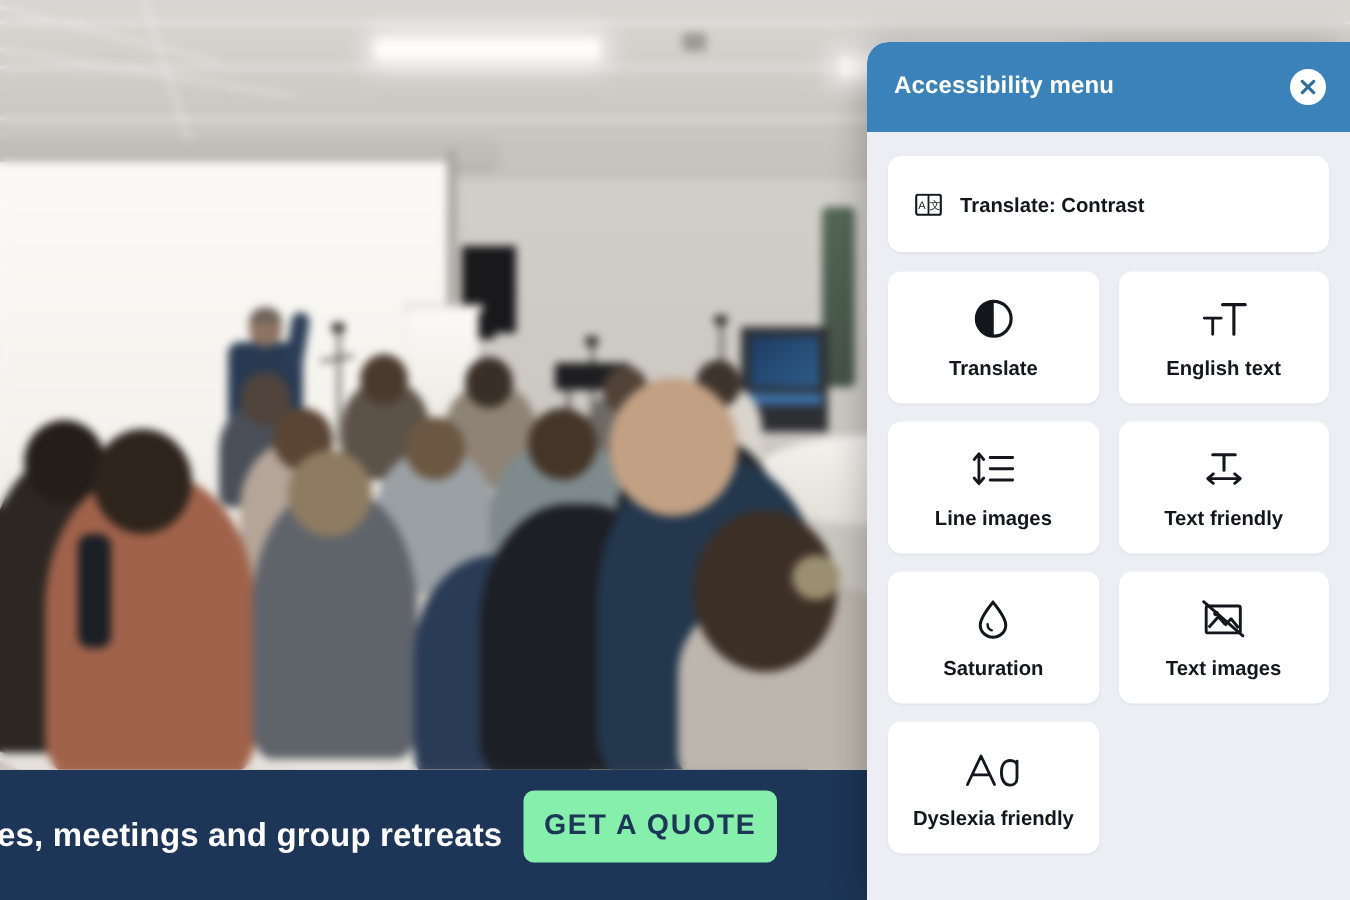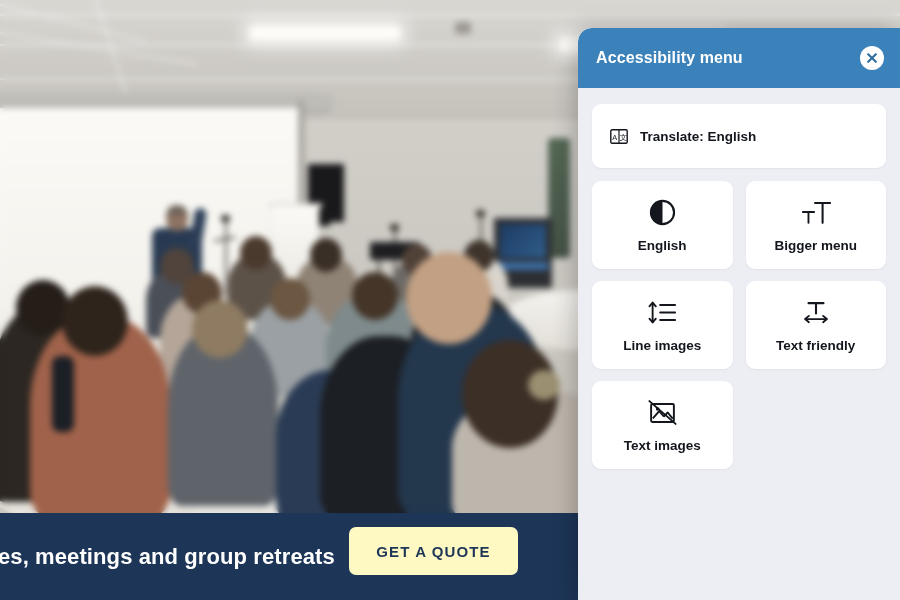--- a/index.html
+++ b/index.html
@@ -188,26 +188,26 @@
     font-weight: bold;
     letter-spacing: .1px;
     white-space: nowrap;
     margin-left: -2px;
     padding-left: 0;
   }
   #quote-button {
     position: absolute;
     left: 349px; top: 527px;
     width: 169px; height: 48px;
-    background: #fef9c3;
+    background: #86efac;
     border: none;
     border-radius: 7px;
     color: #1d3557;
     font-family: "Liberation Sans", sans-serif;
-    font-size: 15px;
+    font-size: 19px;
     font-weight: bold;
     letter-spacing: 1.1px;
     cursor: pointer;
   }
 
   
   #a11y-panel {
     position: absolute;
     left: 578px; top: 28px;
     width: 322px; height: 572px;
@@ -444,43 +444,43 @@
 
       <div id="translate-row">
         <span class="opt-icon">
           <svg width="18" height="15" viewBox="0 0 18 15" aria-hidden="true">
             <rect x="0.8" y="0.8" width="16.4" height="13.4" rx="1.2" fill="none" stroke="#13161c" stroke-width="1.4"></rect>
             <line x1="9" y1="0.8" x2="9" y2="14.2" stroke="#13161c" stroke-width="1.2"></line>
             <text x="4.6" y="10.6" font-family="'Liberation Sans', sans-serif" font-size="7.4" text-anchor="middle" fill="#13161c">A</text>
             <text x="13.4" y="10.6" font-family="'Liberation Sans', sans-serif" font-size="7.4" text-anchor="middle" fill="#13161c">文</text>
           </svg>
         </span>
-        <span id="translate-label">Translate: English</span>
+        <span id="translate-label">Translate: Contrast</span>
       </div>
 
       <div id="options-grid">
 
         <button class="opt-card">
           <span class="opt-icon">
             <svg width="27" height="27" viewBox="0 0 28 28" aria-hidden="true">
               <circle cx="14" cy="14" r="12" fill="none" stroke="#13161c" stroke-width="2.2"></circle>
               <path d="M14 2 A12 12 0 0 0 14 26 Z" fill="#13161c"></path>
             </svg>
           </span>
-          <span class="opt-label">English</span>
+          <span class="opt-label">Translate</span>
         </button>
 
         <button class="opt-card">
           <span class="opt-icon">
             <svg width="32" height="27" viewBox="0 0 34 28" aria-hidden="true">
               <path d="M3 13.5 H15 M9 13.5 V25" stroke="#13161c" stroke-width="2" stroke-linecap="round" fill="none"></path>
               <path d="M16 4 H32 M24 4 V25" stroke="#13161c" stroke-width="2.2" stroke-linecap="round" fill="none"></path>
             </svg>
           </span>
-          <span class="opt-label">Bigger menu</span>
+          <span class="opt-label">English text</span>
         </button>
 
         <button class="opt-card">
           <span class="opt-icon">
             <svg width="30" height="27" viewBox="0 0 32 28" aria-hidden="true">
               <path d="M6 4 V24" stroke="#13161c" stroke-width="2" stroke-linecap="round"></path>
               <path d="M2.6 7.4 L6 3.4 L9.4 7.4" fill="none" stroke="#13161c" stroke-width="2" stroke-linecap="round" stroke-linejoin="round"></path>
               <path d="M2.6 20.6 L6 24.6 L9.4 20.6" fill="none" stroke="#13161c" stroke-width="2" stroke-linecap="round" stroke-linejoin="round"></path>
               <path d="M14 6 H30 M14 14 H30 M14 22 H30" stroke="#13161c" stroke-width="2" stroke-linecap="round"></path>
             </svg>
@@ -493,33 +493,51 @@
             <svg width="30" height="27" viewBox="0 0 32 28" aria-hidden="true">
               <path d="M8 4 H24 M16 4 V15" stroke="#13161c" stroke-width="2.2" stroke-linecap="round" fill="none"></path>
               <path d="M5 21 H27" stroke="#13161c" stroke-width="2" stroke-linecap="round"></path>
               <path d="M8.4 17.6 L4.4 21 L8.4 24.4" fill="none" stroke="#13161c" stroke-width="2" stroke-linecap="round" stroke-linejoin="round"></path>
               <path d="M23.6 17.6 L27.6 21 L23.6 24.4" fill="none" stroke="#13161c" stroke-width="2" stroke-linecap="round" stroke-linejoin="round"></path>
             </svg>
           </span>
           <span class="opt-label">Text friendly</span>
         </button>
 
+        <button class="opt-card">
+          <span class="opt-icon">
+            <svg width="24" height="28" viewBox="0 0 24 28" aria-hidden="true">
+              <path d="M12 2.5 C12 2.5 3.5 12.4 3.5 17.6 C3.5 22.3 7.3 25.8 12 25.8 C16.7 25.8 20.5 22.3 20.5 17.6 C20.5 12.4 12 2.5 12 2.5 Z" fill="none" stroke="#13161c" stroke-width="2"></path>
+              <path d="M8.4 17.2 C8.4 19.4 9.6 20.8 11.2 21.2" fill="none" stroke="#13161c" stroke-width="1.6" stroke-linecap="round"></path>
+            </svg>
+          </span>
+          <span class="opt-label">Saturation</span>
+        </button>
 
         <button class="opt-card">
           <span class="opt-icon">
             <svg width="29" height="27" viewBox="0 0 30 28" aria-hidden="true">
               <rect x="3.2" y="5.2" width="23.6" height="18.6" rx="1.4" fill="none" stroke="#13161c" stroke-width="2"></rect>
               <path d="M5 20 L11.6 12.6 L16.4 18" fill="none" stroke="#13161c" stroke-width="2" stroke-linejoin="round"></path>
               <path d="M16 18.6 L20.4 14 L25.6 20.4" fill="none" stroke="#13161c" stroke-width="2" stroke-linejoin="round"></path>
               <circle cx="10" cy="10.4" r="1.9" fill="#13161c"></circle>
               <path d="M1.4 2.2 L28.6 25.8" stroke="#13161c" stroke-width="2" stroke-linecap="round"></path>
             </svg>
           </span>
           <span class="opt-label">Text images</span>
         </button>
 
+        <button class="opt-card">
+          <span class="opt-icon">
+            <svg width="40" height="28" viewBox="0 0 40 28" aria-hidden="true">
+              <path d="M3 24 L12 5 L21 24 M6.6 17.6 H17.4" fill="none" stroke="#13161c" stroke-width="1.9" stroke-linecap="round" stroke-linejoin="round"></path>
+              <path d="M36 11.6 C36 9.2 33.8 8 31.4 8 C28.1 8 25.6 10.6 25.6 16 C25.6 21.4 28.1 24.4 31.4 24.4 C34 24.4 36 22.6 36 19.6 V8.4" fill="none" stroke="#13161c" stroke-width="1.9" stroke-linecap="round" stroke-linejoin="round"></path>
+            </svg>
+          </span>
+          <span class="opt-label">Dyslexia friendly</span>
+        </button>
 
 
       </div>
     </div>
   </div>
 
 </div>
 
 </body></html>

